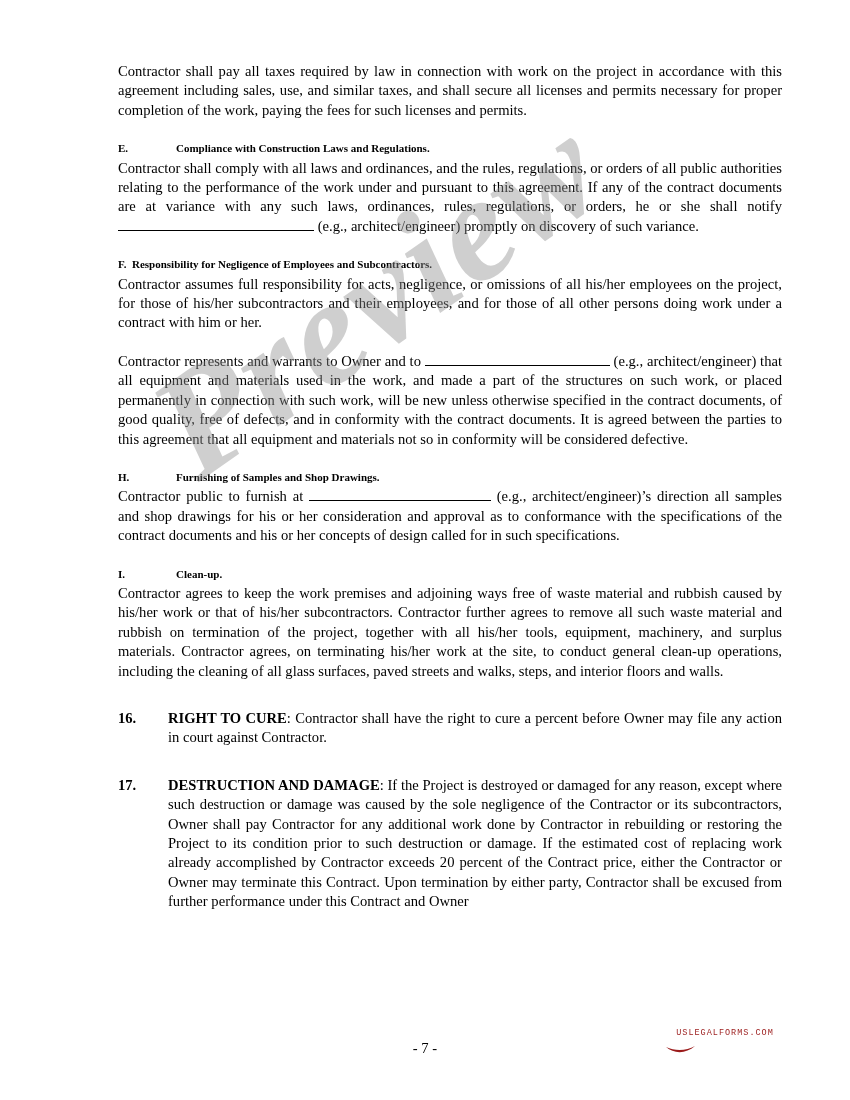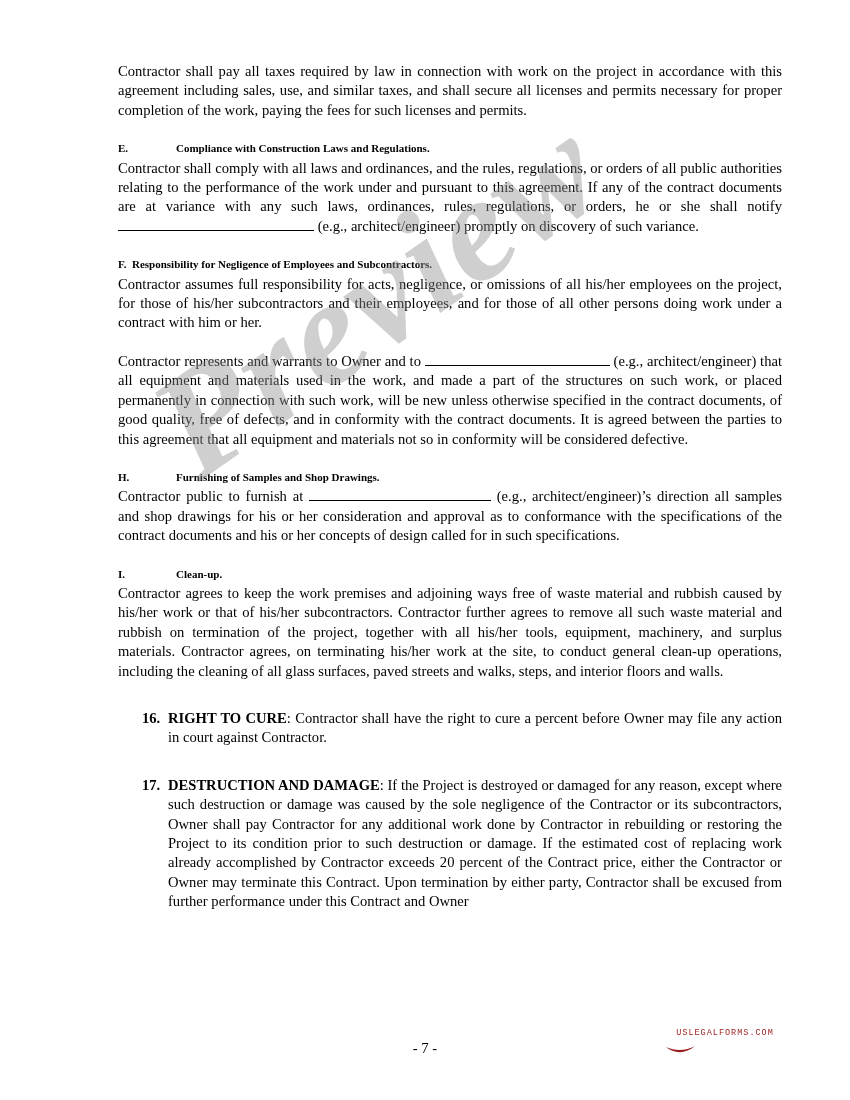--- a/index.html
+++ b/index.html
@@ -54,21 +54,20 @@
     font-size: 14.6px;
     line-height: 19.4px;
     text-align: justify;
   }
   .numbered .num {
     position: absolute;
     left: 0;
     top: 0;
     font-weight: bold;
     width: 40px;
-    margin-left: 24px;
   }
   .numbered .lead {
     font-weight: bold;
   }
   .blank {
     display: inline-block;
     border-bottom: 1px solid #000;
     vertical-align: baseline;
   }
   .blank-1 { width: 196px; }

